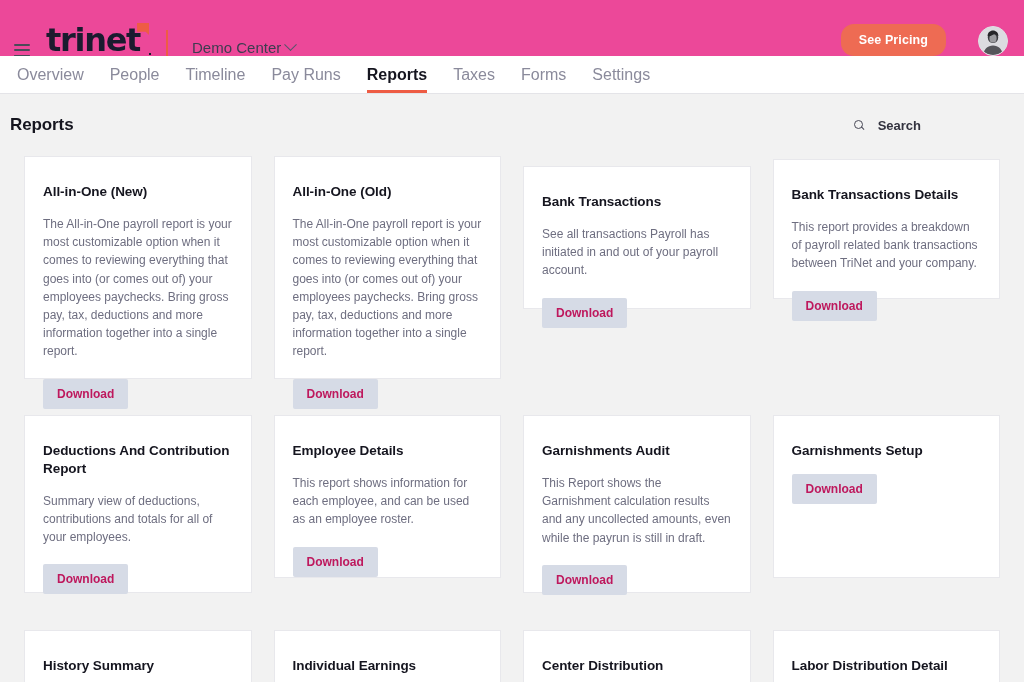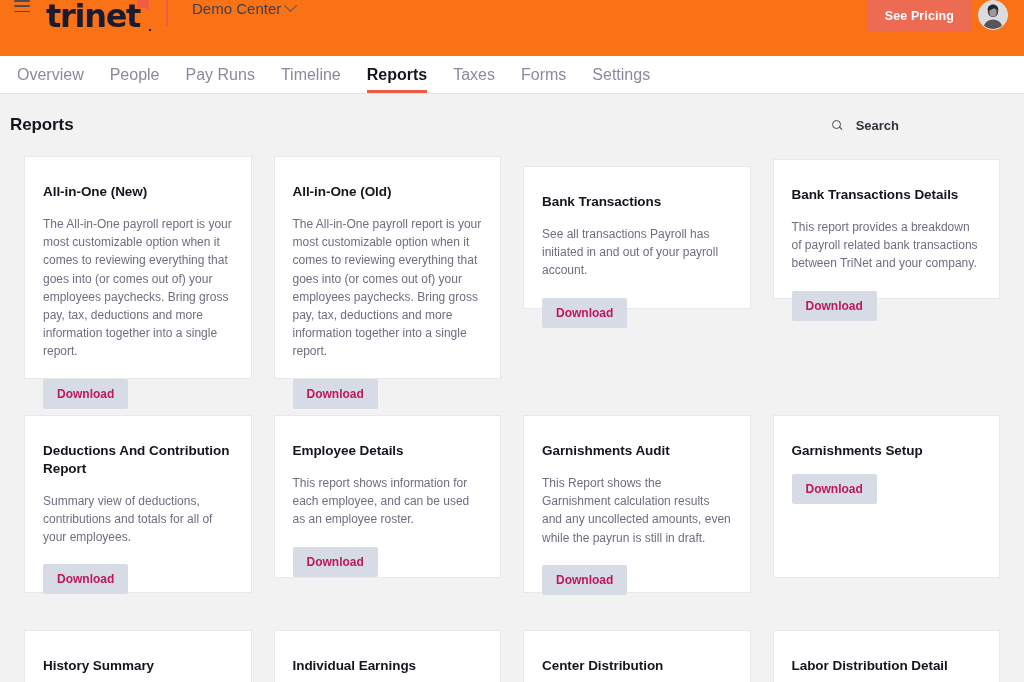--- a/index.html
+++ b/index.html
@@ -13,23 +13,23 @@
   body {
     font-family: "Liberation Sans", sans-serif;
     background: #f2f2f2;
     color: #1b1b25;
     -webkit-font-smoothing: antialiased;
   }
 
   
   .topbar {
     height: 56px;
-    background: #f97316;
-    display: flex;
-    align-items: flex-start;
+    background: #ec4899;
+    display: flex;
+    align-items: flex-end;
     padding: 0 16px 0 14px;
     position: relative;
   }
 
   .hamburger {
     width: 16px;
     height: 12px;
     display: flex;
     flex-direction: column;
     justify-content: space-between;
@@ -103,29 +103,29 @@
     border-bottom: 1.4px solid #55556a;
     transform: rotate(45deg) translate(-2px, -2px);
   }
 
   .topbar-spacer { flex: 1 1 auto; }
 
   .pricing-btn {
     background: #ee6b53;
     color: #ffffff;
     border: none;
-    border-radius: 0;
+    border-radius: 13px;
     font-size: 12.5px;
     font-weight: 700;
     padding: 9px 18px;
     cursor: pointer;
     font-family: "Liberation Sans", sans-serif;
     letter-spacing: 0.1px;
     flex: 0 0 auto;
-    margin-right: 6px;
+    margin-right: 32px;
   }
 
   .avatar {
     width: 30px;
     height: 30px;
     border-radius: 50%;
     flex: 0 0 auto;
     overflow: hidden;
     border: 1px solid #e2e2e6;
     background: #d8d8dc;
@@ -179,21 +179,21 @@
     color: #15151f;
     letter-spacing: -0.1px;
   }
   .head-spacer { flex: 1 1 auto; }
 
   .search-box {
     display: flex;
     align-items: center;
     gap: 13px;
     cursor: pointer;
-    margin-right: 109px;
+    margin-right: 87px;
   }
   .search-icon {
     width: 11px;
     height: 11px;
     position: relative;
     flex: 0 0 auto;
   }
   .search-icon::before {
     content: "";
     position: absolute;
@@ -309,22 +309,22 @@
         <path d="M4.5 28c0-5.6 4.3-9.4 9.5-9.4s9.5 3.8 9.5 9.4z" fill="#55555a"></path>
         <path d="M8.6 9.2c0-3.4 2.4-5.6 5.4-5.6s5.4 2.2 5.4 5.6c-1.4-1.1-3-2.6-4.2-2.1-1.4.6-3.4 2.8-6.6 2.1z" fill="#262629"></path>
       </g>
     </svg>
   </div>
 </div>
 
 <div class="navtabs">
   <div class="navtab">Overview</div>
   <div class="navtab">People</div>
+  <div class="navtab">Timeline</div>
   <div class="navtab">Pay Runs</div>
-  <div class="navtab">Timeline</div>
   <div class="navtab active">Reports</div>
   <div class="navtab">Taxes</div>
   <div class="navtab">Forms</div>
   <div class="navtab">Settings</div>
 </div>
 
 <div class="page-head">
   <div class="page-title">Reports</div>
   <div class="head-spacer"></div>
   <div class="search-box">

